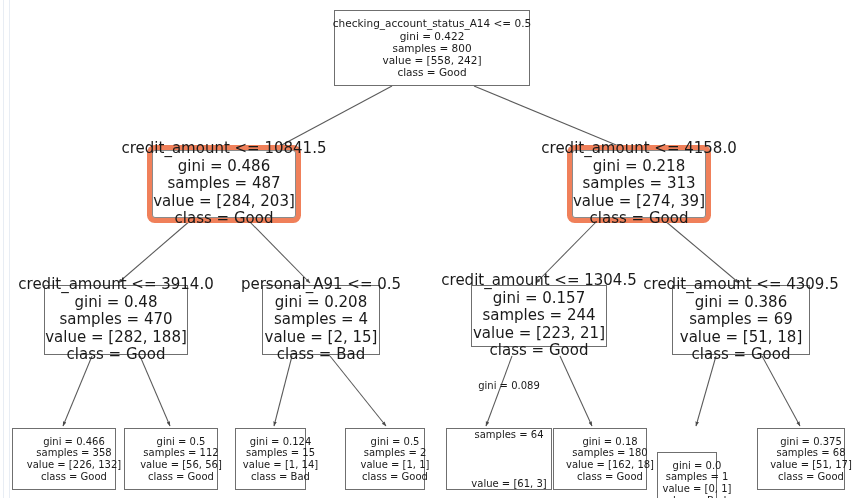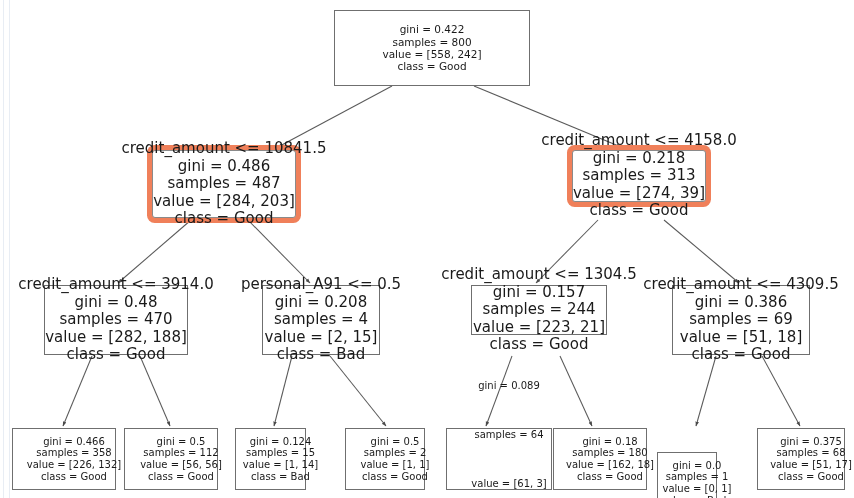--- a/index.html
+++ b/index.html
@@ -90,35 +90,36 @@
       <line x1="292" y1="356" x2="274" y2="426"></line>
       <line x1="330" y1="356" x2="386" y2="426"></line>
       <line x1="512" y1="356" x2="486" y2="426"></line>
       <line x1="560" y1="356" x2="592" y2="426"></line>
       <line x1="716" y1="356" x2="696" y2="426"></line>
       <line x1="762" y1="356" x2="800" y2="426"></line>
     </g>
   </svg>
 
   <div class="node root" style="left:334px; top:10px; width:196px; height:76px;">
+    <span class="line">checking_account_status_A14 &lt;= 0.5</span>
     <span class="line">gini = 0.422</span>
     <span class="line">samples = 800</span>
     <span class="line">value = [558, 242]</span>
     <span class="line">class = Good</span>
   </div>
 
   <div class="node internal highlight" style="left:152px; top:150px; width:144px; height:68px;">
     <span class="line">credit_amount &lt;= 10841.5</span>
     <span class="line">gini = 0.486</span>
     <span class="line">samples = 487</span>
     <span class="line">value = [284, 203]</span>
     <span class="line">class = Good</span>
   </div>
 
-  <div class="node internal highlight" style="left:572px; top:150px; width:134px; height:52px;text-align:right;">
+  <div class="node internal highlight" style="left:572px; top:150px; width:134px; height:68px;text-align:right;">
     <span class="line">credit_amount &lt;= 4158.0</span>
     <span class="line">gini = 0.218</span>
     <span class="line">samples = 313</span>
     <span class="line">value = [274, 39]</span>
     <span class="line">class = Good</span>
   </div>
 
   <div class="node internal" style="left:44px; top:285px; width:144px; height:70px;">
     <span class="line">credit_amount &lt;= 3914.0</span>
     <span class="line">gini = 0.48</span>
@@ -128,21 +129,21 @@
   </div>
 
   <div class="node internal" style="left:262px; top:285px; width:118px; height:70px;">
     <span class="line">personal_A91 &lt;= 0.5</span>
     <span class="line">gini = 0.208</span>
     <span class="line">samples = 4</span>
     <span class="line">value = [2, 15]</span>
     <span class="line">class = Bad</span>
   </div>
 
-  <div class="node internal" style="left:471px; top:285px; width:136px; height:50px;text-align:center;">
+  <div class="node internal" style="left:471px; top:285px; width:136px; height:62px;text-align:center;">
     <span class="line">credit_amount &lt;= 1304.5</span>
     <span class="line">gini = 0.157</span>
     <span class="line">samples = 244</span>
     <span class="line">value = [223, 21]</span>
     <span class="line">class = Good</span>
   </div>
 
   <div class="node internal" style="left:672px; top:285px; width:138px; height:70px;">
     <span class="line">credit_amount &lt;= 4309.5</span>
     <span class="line">gini = 0.386</span>

